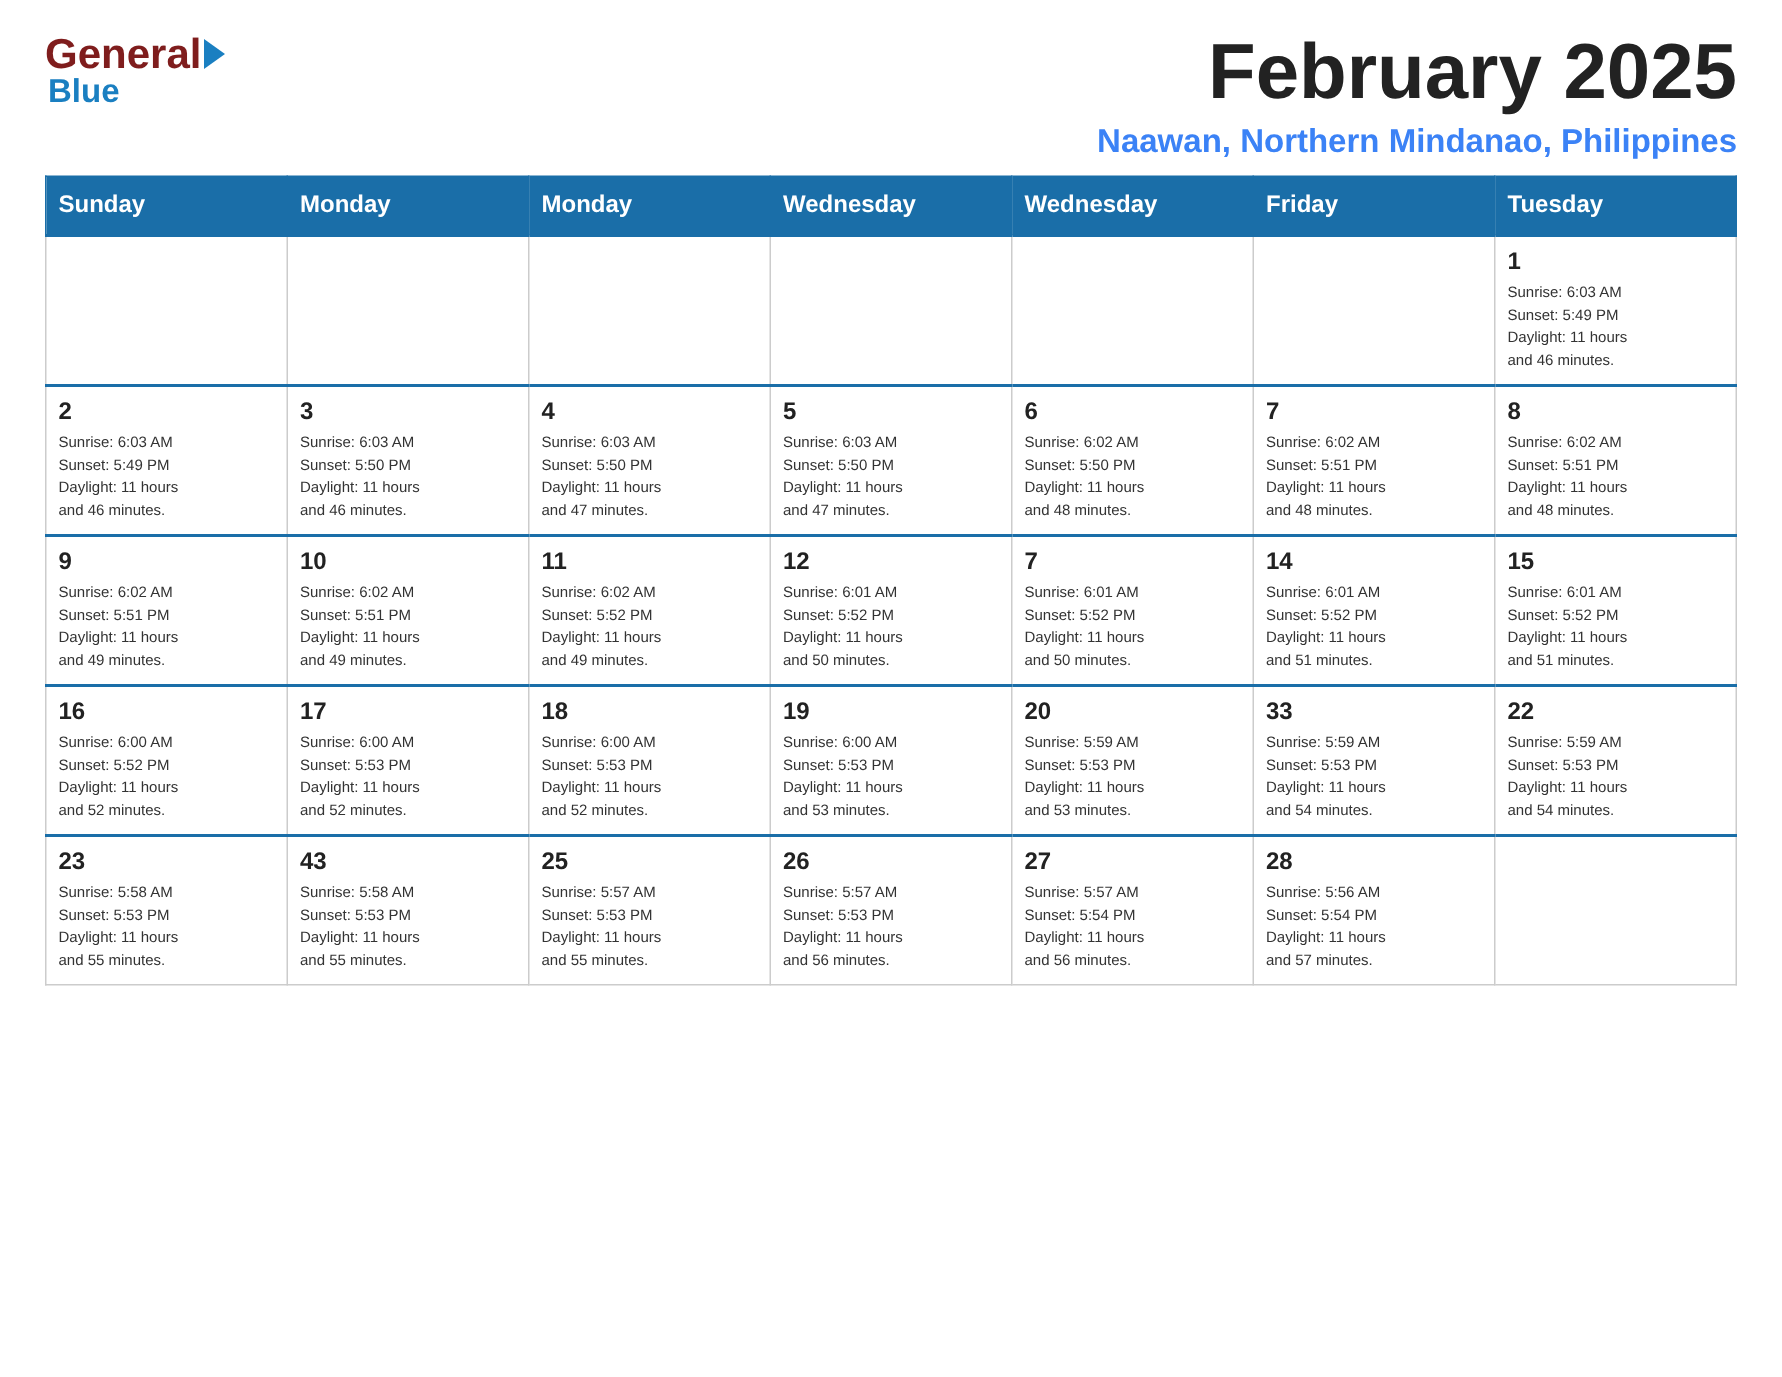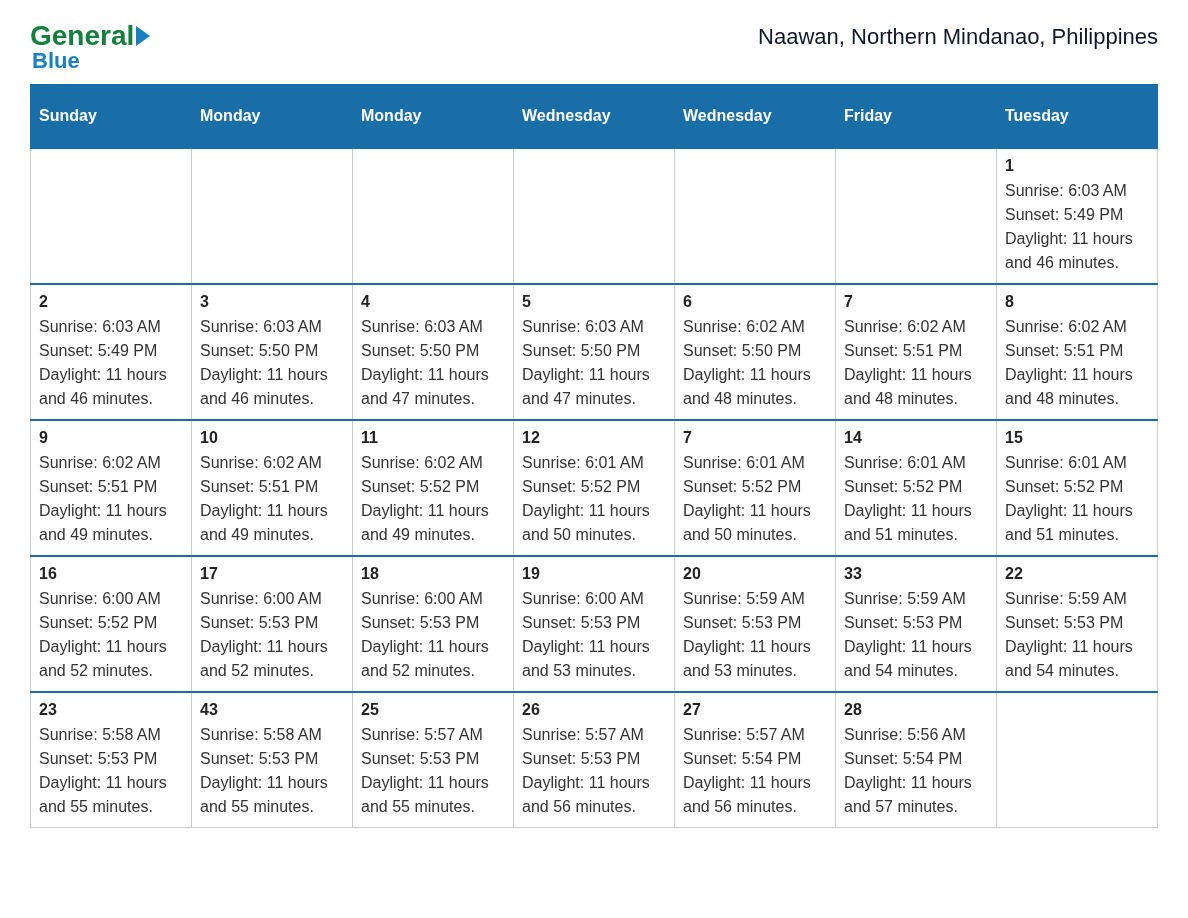--- a/index.html
+++ b/index.html
@@ -20,21 +20,21 @@
     .logo {
       display: flex;
       flex-direction: column;
       align-items: flex-start;
     }
     .logo-text {
       display: flex;
       align-items: center;
       font-size: 28px;
       font-weight: bold;
-      color: #15803d;
+      color: #7f1d1d;
     }
     .logo-arrow {
       width: 0;
       height: 0;
       border-left: 14px solid #1a7fc1;
       border-top: 10px solid transparent;
       border-bottom: 10px solid transparent;
       display: inline-block;
       margin-left: 2px;
       margin-right: -2px;
@@ -50,35 +50,35 @@
       text-align: right;
     }
     .title-block h1 {
       font-size: 52px;
       font-weight: bold;
       color: #222;
       line-height: 1.1;
     }
     .title-block h2 {
       font-size: 22px;
-      font-weight: normal;
-      color: #0f172a;
+      font-weight: bold;
+      color: #3b82f6;
       margin-top: 4px;
     }
     .calendar {
       width: 100%;
       border-collapse: collapse;
       margin-top: 10px;
     }
     .calendar th {
       background: #1a6ea8;
       color: #fff;
       font-size: 16px;
       font-weight: bold;
-      padding: 22px 8px;
+      padding: 10px 8px;
       text-align: left;
       border: 1px solid #1a6ea8;
     }
     .calendar td {
       vertical-align: top;
       padding: 8px;
       border: 1px solid #ccc;
       width: calc(100% / 7);
       min-height: 100px;
       font-size: 13px;
@@ -88,40 +88,41 @@
     .calendar tr.week-row td {
       border-top: 2px solid #1a6ea8;
     }
     .day-number {
       font-size: 16px;
       font-weight: bold;
       margin-bottom: 4px;
       display: block;
     }
     .day-info {
-      font-size: 16px;
+      font-size: 10px;
       line-height: 1.5;
       color: #333;
     }
     .empty-cell {
       background: #f9f9f9;
     }
   </style>
 </head>
 <body>
 
 <div class="header">
   <div class="logo">
     <div class="logo-text">
       <span>General</span>
       <span class="logo-arrow"></span>
     </div>
     <div class="logo-sub">Blue</div>
   </div>
   <div class="title-block">
+    <h1>February 2025</h1>
     <h2>Naawan, Northern Mindanao, Philippines</h2>
   </div>
 </div>
 
 <table class="calendar">
   <thead>
     <tr>
     <th>Sunday</th>
         <th>Monday</th>
         <th>Monday</th>

